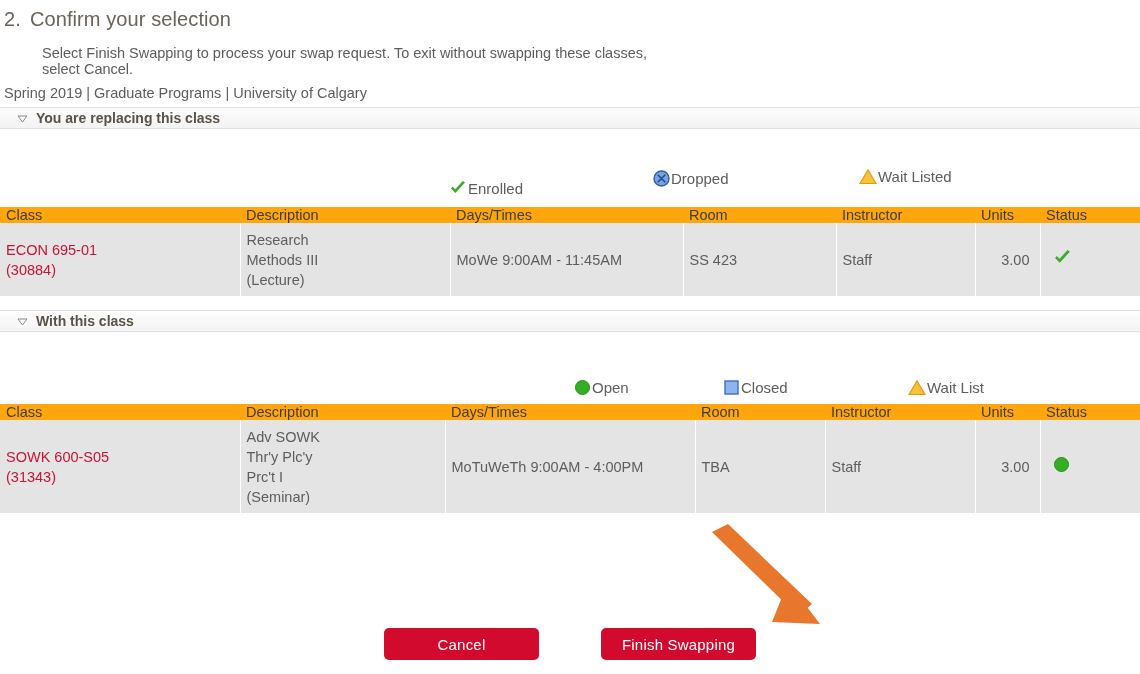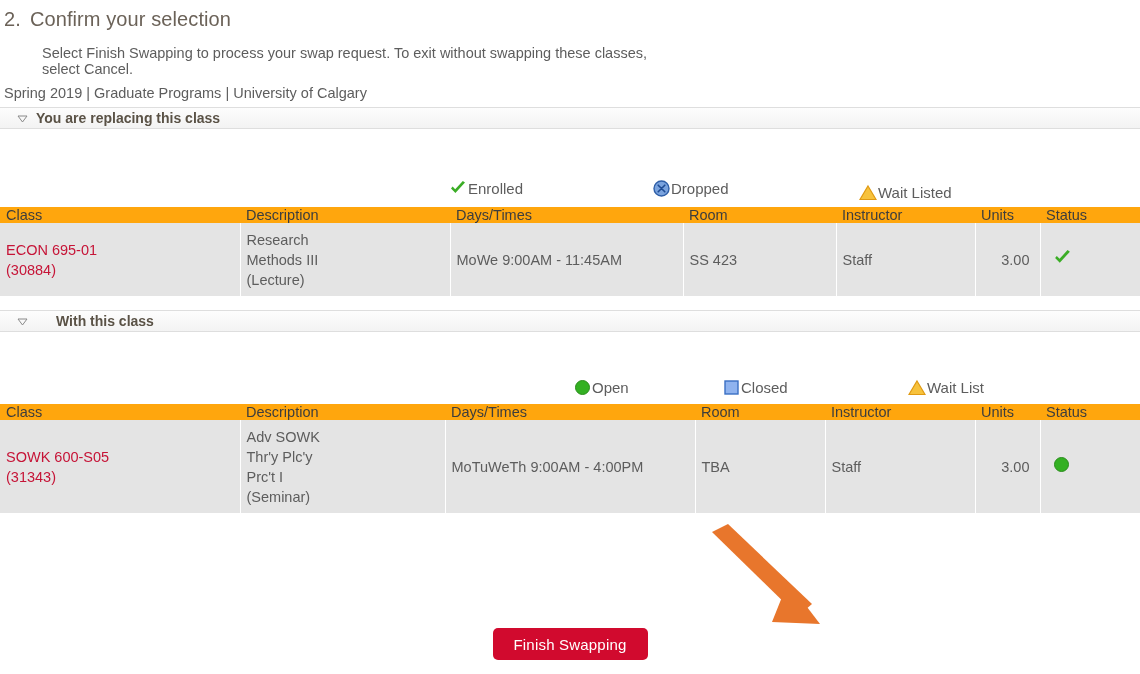--- a/index.html
+++ b/index.html
@@ -199,30 +199,30 @@
 
 <div class="legend legend-one" style="position:relative;height:78px;">
   <span class="legend-item" style="left:449px; bottom:10px;">
     <span class="lg-ico">
       <svg width="18" height="18" viewBox="0 0 18 18">
           <path d="M2 9.5 L6.4 14 L16 3.5 L13.8 2 L6.2 10.2 L3.6 7.6 Z" fill="#3bad26"></path>
         </svg>
     </span>
     <span>Enrolled</span>
   </span>
-  <span class="legend-item" style="left:652px; bottom:10px;margin-top:20px;">
+  <span class="legend-item" style="left:652px; bottom:20px;margin-top:20px;">
     <span class="lg-ico">
       <svg width="17" height="17" viewBox="0 0 17 17">
           <circle cx="8.5" cy="8.5" r="7.5" fill="#7aa3de" stroke="#2f5fa8" stroke-width="1.4"></circle>
           <path d="M5.2 5.2 L11.8 11.8 M11.8 5.2 L5.2 11.8" stroke="#1f4c94" stroke-width="1.6" stroke-linecap="round"></path>
         </svg>
     </span>
     <span>Dropped</span>
   </span>
-  <span class="legend-item" style="left:859px; bottom:6px;text-align:center;">
+  <span class="legend-item" style="left:859px; bottom:22px;text-align:center;">
     <span class="lg-ico">
       <svg width="18" height="17" viewBox="0 0 18 17">
           <polygon points="9,2 17,15.5 1,15.5" fill="#f7c23c" stroke="#e09a12" stroke-width="1.2"></polygon>
         </svg>
     </span>
     <span>Wait Listed</span>
   </span>
 </div>
 
 <table class="cls">
@@ -265,21 +265,21 @@
         <span>
           <svg width="19" height="19" viewBox="0 0 18 18">
               <path d="M2 9.5 L6.4 14 L16 3.5 L13.8 2 L6.2 10.2 L3.6 7.6 Z" fill="#3bad26"></path>
             </svg>
         </span>
       </td>
     </tr>
   </tbody>
 </table>
 
-<div class="section-bar" style="margin-top:14px;gap:20px;">
+<div class="section-bar" style="margin-top:14px;">
   <span class="caret">
     <svg width="13" height="13" viewBox="0 0 13 13">
         <polygon points="2,4 11,4 6.5,10" fill="none" stroke="#8a8a8a" stroke-width="1"></polygon>
       </svg>
   </span>
   <span class="section-title">With this class</span>
 </div>
 
 <div class="legend legend-two" style="position:relative;height:72px;">
   <span class="legend-item" style="left:573px; bottom:8px;">
@@ -357,14 +357,15 @@
 </table>
 
 <svg class="annotation-arrow" viewBox="0 0 160 120">
   <g fill="#e8762c">
     <polygon points="22,12 38,4 122,84 108,96"></polygon>
     <polygon points="98,62 130,104 82,102"></polygon>
   </g>
 </svg>
 
 <div class="button-row">
+  <button class="btn">Cancel</button>
   <button class="btn">Finish Swapping</button>
 </div>
 
 </body></html>

